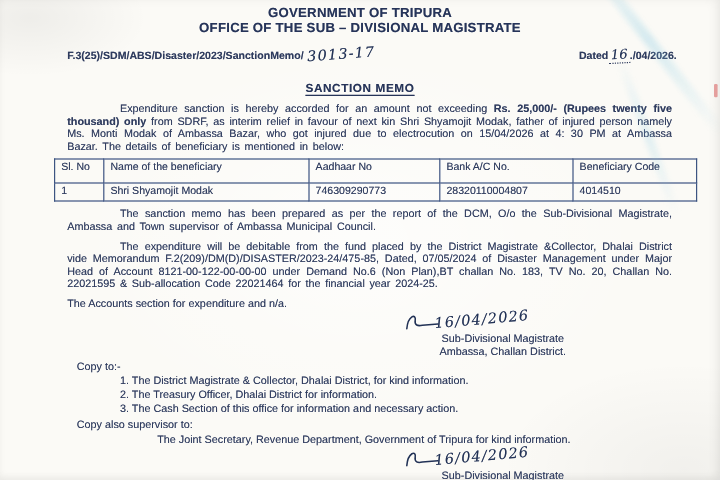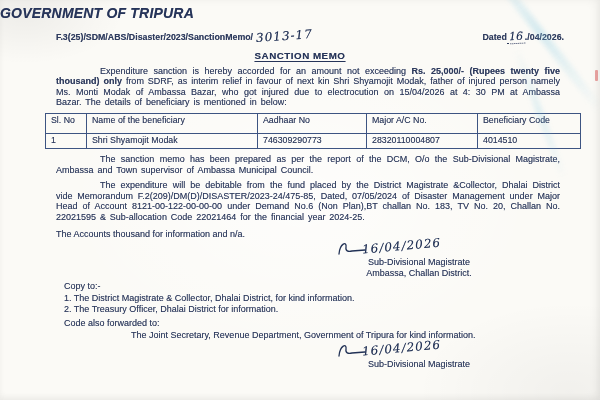--- a/index.html
+++ b/index.html
@@ -21,33 +21,33 @@
   .streak { position:absolute; pointer-events:none; filter:blur(2px); }
   .streak1 { right:-40px; top:28px; width:200px; height:9px;
     background:linear-gradient(90deg, transparent, rgba(130,200,225,0.30), transparent);
     transform:rotate(52deg); }
   .streak2 { right:-10px; top:110px; width:140px; height:7px;
     background:linear-gradient(90deg, transparent, rgba(130,200,225,0.22), transparent);
     transform:rotate(70deg); }
   .red-tick { position:absolute; right:2px; top:70px; width:3px; height:11px;
     background:rgba(215,90,90,0.55); border-radius:1px; }
 
-  .header { text-align:left; padding-top:5px; font-weight:bold;
-    font-size:14px; line-height:1.18; letter-spacing:0.2px; color:#263459;font-style:italic; }
+  .header { text-align:center; padding-top:5px; font-weight:bold;
+    font-size:11px; line-height:1.18; letter-spacing:0.2px; color:#263459; }
   .header .u { text-decoration:underline; text-underline-offset:1px; }
 
   .refline { display:flex; justify-content:space-between; align-items:baseline;
     margin:7px 36px 0 56px; font-size:8.8px; font-weight:bold; }
   .hand { font-family:"DejaVu Serif", serif; font-style:italic; color:#223256; font-weight:normal; }
   .memo-no { display:inline-block; font-size:12px; transform:rotate(-4deg);
     margin-left:3px; letter-spacing:1px; }
   .dated-hand { display:inline-block; font-size:11px; transform:rotate(-3deg);
     border-bottom:1px dotted #2e3b5e; padding:0 2px; }
 
-  .title { text-align:center; font-weight:bold; font-size:9.8px; margin-top:6px;
+  .title { text-align:center; font-weight:bold; font-size:9.8px; margin-top:16px;
     text-decoration:underline; text-underline-offset:2px; letter-spacing:0.5px; color:#263459; }
 
   .para { margin:5px 40px 0 56px; font-size:9px; line-height:1.18;
     text-align:justify; word-spacing:1.4px; }
   .para.indent { text-indent:44px; }
 
   table.ben { border-collapse:collapse; margin:5px 0 0 45px; font-size:8.8px;
     table-layout:fixed;border-radius:15px; }
   table.ben th, table.ben td { border:1.2px solid #3d5482; padding:1px 5px;
     text-align:left; vertical-align:top; font-weight:normal; color:#2e3b5e; }
@@ -58,34 +58,35 @@
   .to-block { margin:6px 0 0 56px; font-size:9px; line-height:1.2; }
 
   .sig { width:170px; margin-left:auto; margin-right:96px; text-align:center;
     font-size:9px; line-height:1.2; }
   .sig-date { height:18px; position:relative; text-align:left; padding-left:28px; }
   .sig-date .hand { font-size:12px; display:inline-block; transform:rotate(-5deg);
     letter-spacing:1px; white-space:nowrap; }
   .scribble { position:absolute; left:2px; top:0; }
 
   .copy { margin:2px 0 0 64px; font-size:9px; line-height:1.3; }
-  .copy-items { }
+  .copy-items { margin-left:36px; }
   .fwd-item { margin-left:67px; }
 </style>
 </head>
 <body>
 
 <div class="page">
 
   <div class="streak streak1"></div>
   <div class="streak streak2"></div>
   <div class="red-tick"></div>
 
   <div class="header">
     <div>GOVERNMENT OF TRIPURA</div>
+    <div>OFFICE OF THE SUB – DIVISIONAL MAGISTRATE</div>
   </div>
 
   <div class="refline">
     <span>
       <span>F.3(25)/SDM/ABS/Disaster/2023/SanctionMemo/</span><span class="hand memo-no">3013-17</span>
     </span>
     <span>
       <span>Dated</span><span class="hand dated-hand">16</span><span>./04/2026.</span>
     </span>
   </div>
@@ -95,62 +96,63 @@
   <div class="para indent">
     <span>Expenditure sanction is hereby accorded for an amount not exceeding </span><b>Rs. 25,000/- (Rupees twenty five thousand) only</b><span> from SDRF, as interim relief in favour of next kin  Shri Shyamojit Modak, father of injured person namely Ms. Monti Modak of Ambassa Bazar, who got  injured due to electrocution on 15/04/2026 at 4: 30 PM at Ambassa Bazar. The details of beneficiary is mentioned in below:</span>
   </div>
 
   <table class="ben">
     <tbody>
         <tr>
       <th class="c0">Sl. No</th>
       <th class="c1">Name of the beneficiary</th>
       <th class="c2">Aadhaar No</th>
-      <th class="c3">Major A/C No.</th>
+      <th class="c3">Bank A/C No.</th>
       <th class="c4">Beneficiary Code</th>
     </tr>
     <tr>
       <td>1</td>
       <td>Shri Shyamojit Modak</td>
       <td>746309290773</td>
       <td>28320110004807</td>
       <td>4014510</td>
     </tr>
   </tbody>
     </table>
 
   <div class="para indent">The sanction memo has been prepared as per the report of the DCM, O/o the Sub-Divisional Magistrate, Ambassa and Town supervisor of Ambassa Municipal Council.</div>
 
   <div class="para indent">The expenditure will be debitable from the fund placed by the District Magistrate &amp;Collector, Dhalai District vide Memorandum F.2(209)/DM(D)/DISASTER/2023-24/475-85, Dated, 07/05/2024 of Disaster Management under Major Head of Account 8121-00-122-00-00-00 under Demand No.6 (Non Plan),BT challan No. 183, TV No. 20, Challan No. 22021595 &amp;  Sub-allocation Code 22021464 for the financial year 2024-25.</div>
 
   <div class="to-block">
-    <div>The Accounts thousand for information and n/a.</div>
+    <div>The Accounts section for expenditure and n/a.</div>
   </div>
 
   <div class="sig">
     <div class="sig-date">
       <svg class="scribble" width="30" height="18" viewBox="0 0 30 18">
         <path d="M3,15 C4,4 11,2 10,8 C9.3,12 12,13 16,12 L29,11" fill="none" stroke="#223256" stroke-width="1.3" stroke-linecap="round"></path>
       </svg>
       <span class="hand">16/04/2026</span>
     </div>
     <div>Sub-Divisional Magistrate</div>
     <div>Ambassa, Challan District.</div>
   </div>
 
   <div class="copy">
     <div>Copy to:-</div>
     <div class="copy-items">
       <div>1. The District Magistrate &amp; Collector, Dhalai District, for kind information.</div>
       <div>2. The Treasury Officer, Dhalai District for information.</div>
+      <div>3. The Cash Section of this office for information and necessary action.</div>
     </div>
   </div>
 
   <div class="copy">
-    <div>Code also forwarded to:</div>
+    <div>Copy also supervisor to:</div>
     <div class="fwd-item">The Joint Secretary, Revenue Department, Government of Tripura for kind information.</div>
   </div>
 
   <div class="sig">
     <div class="sig-date">
       <svg class="scribble" width="30" height="18" viewBox="0 0 30 18">
         <path d="M3,15 C4,4 11,2 10,8 C9.3,12 12,13 16,12 L29,11" fill="none" stroke="#223256" stroke-width="1.3" stroke-linecap="round"></path>
       </svg>
       <span class="hand">16/04/2026</span>
     </div>

